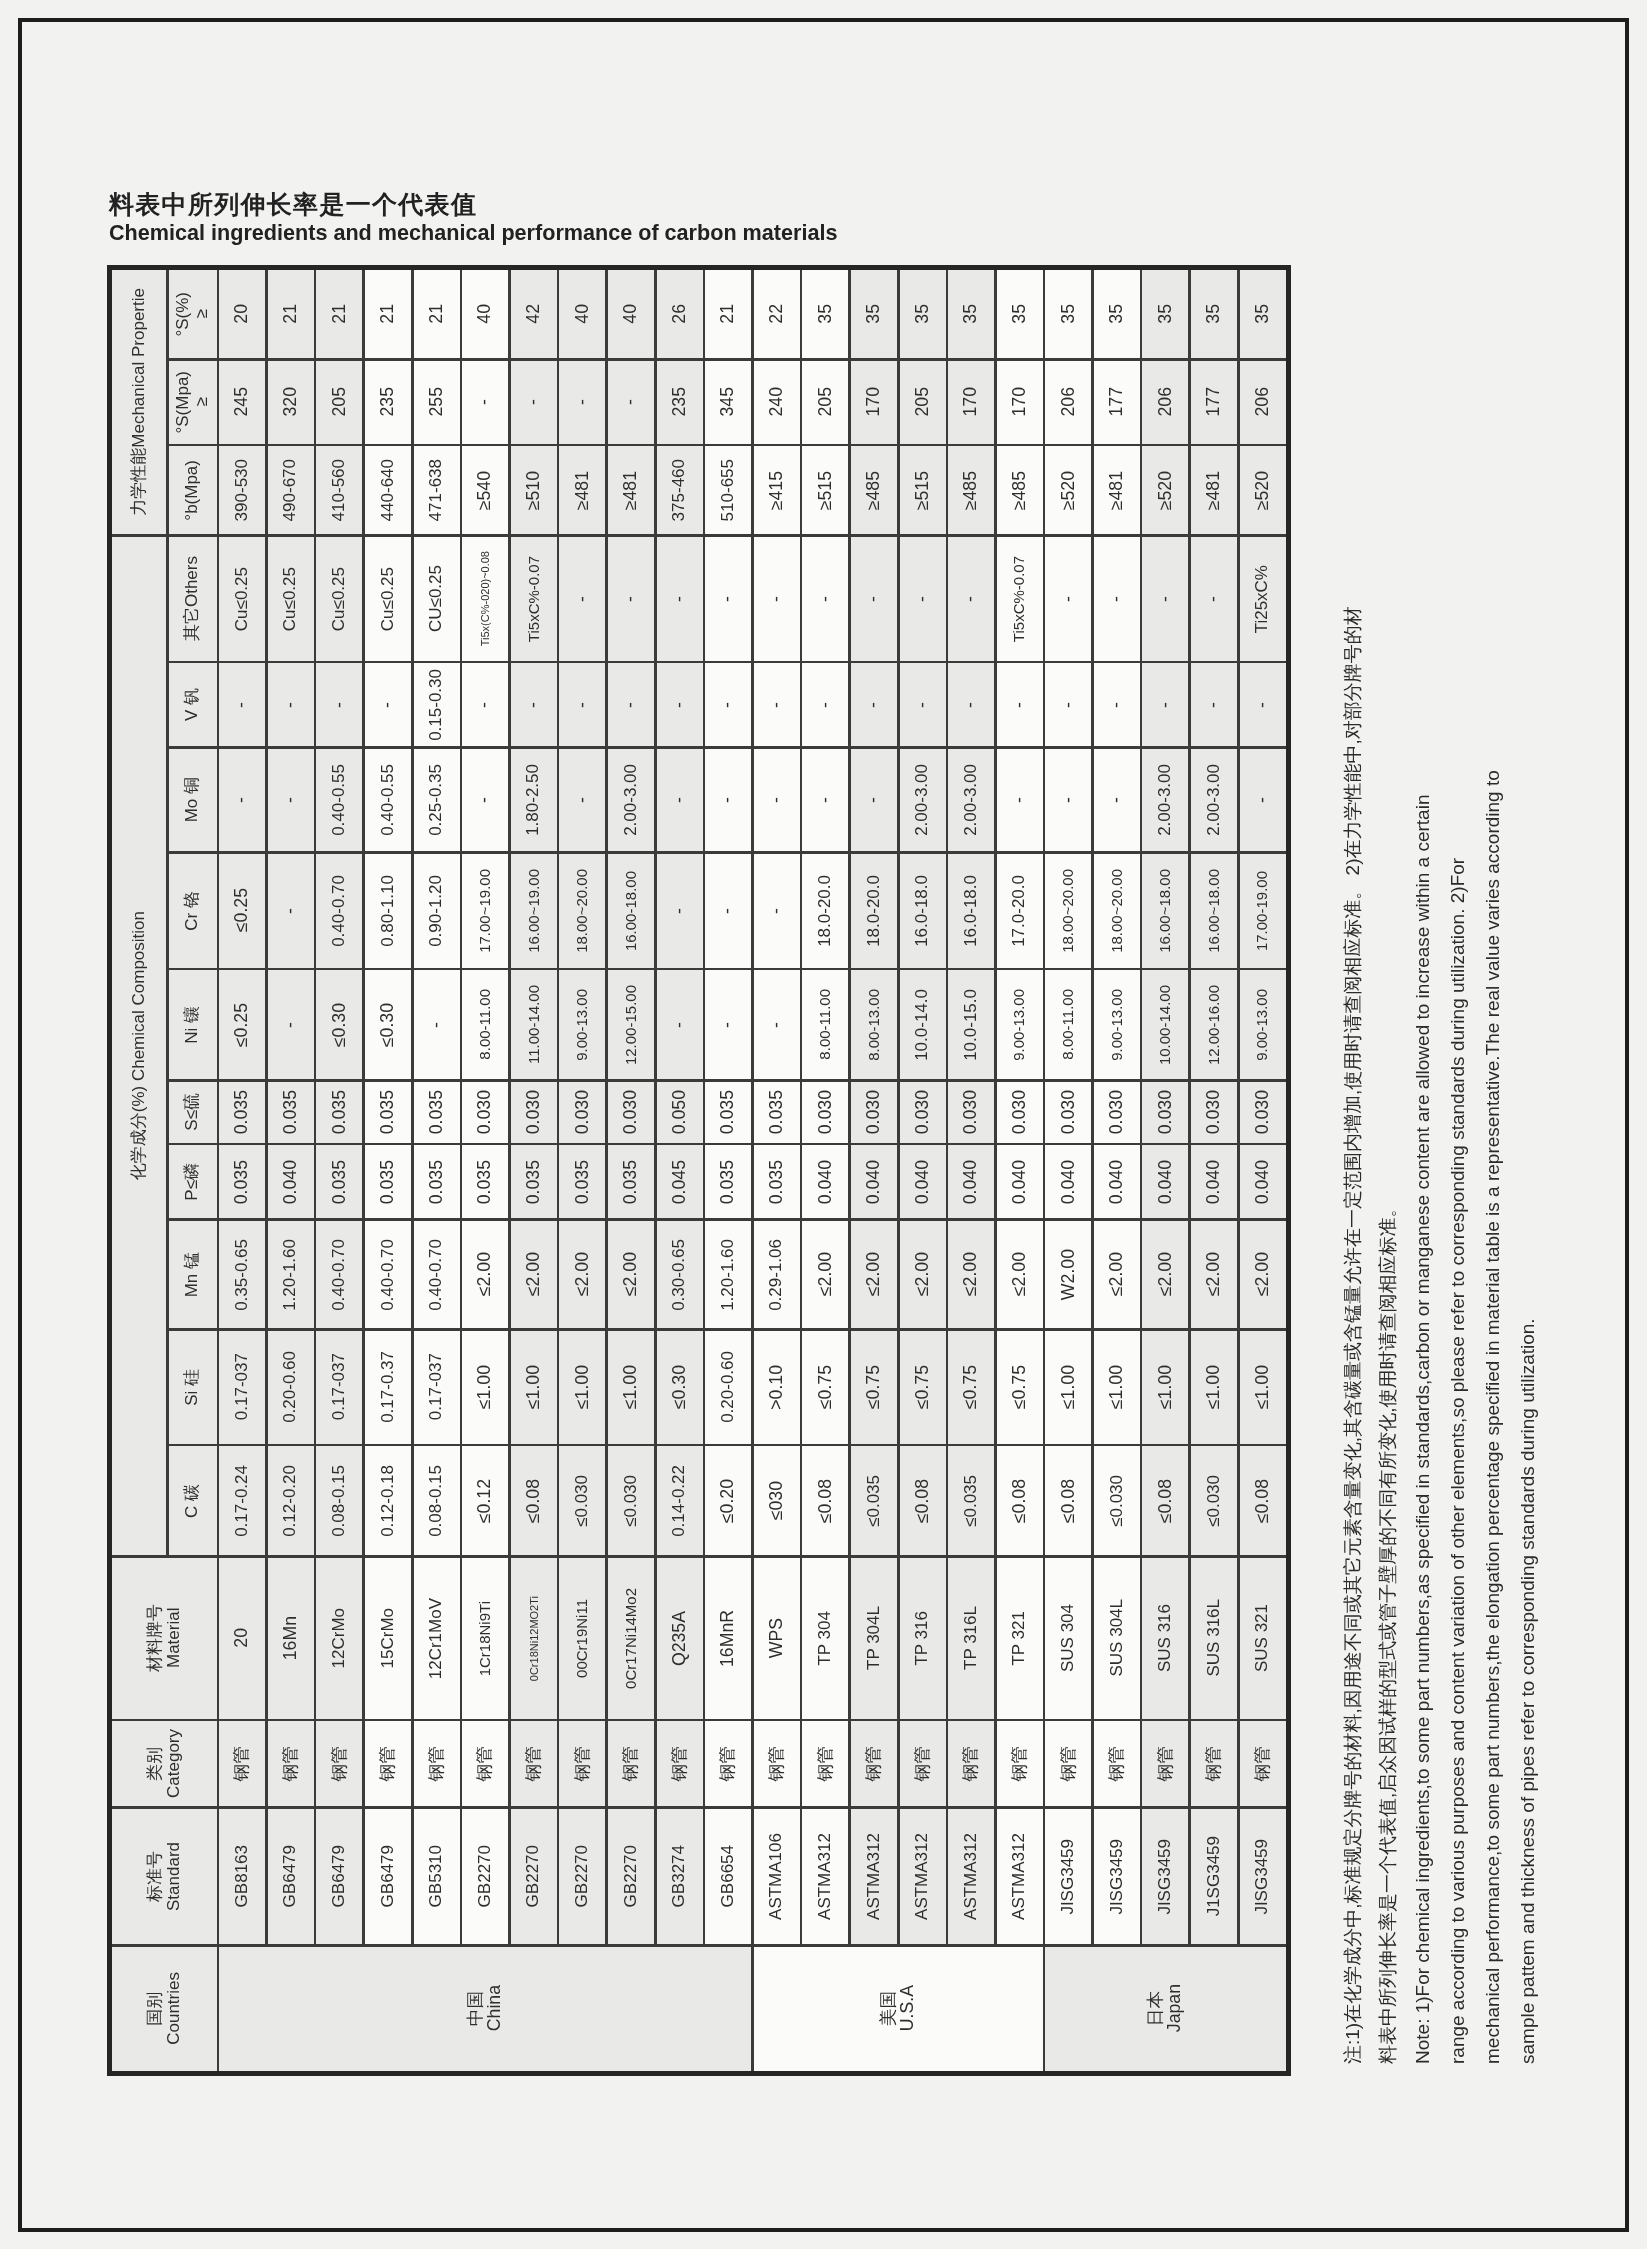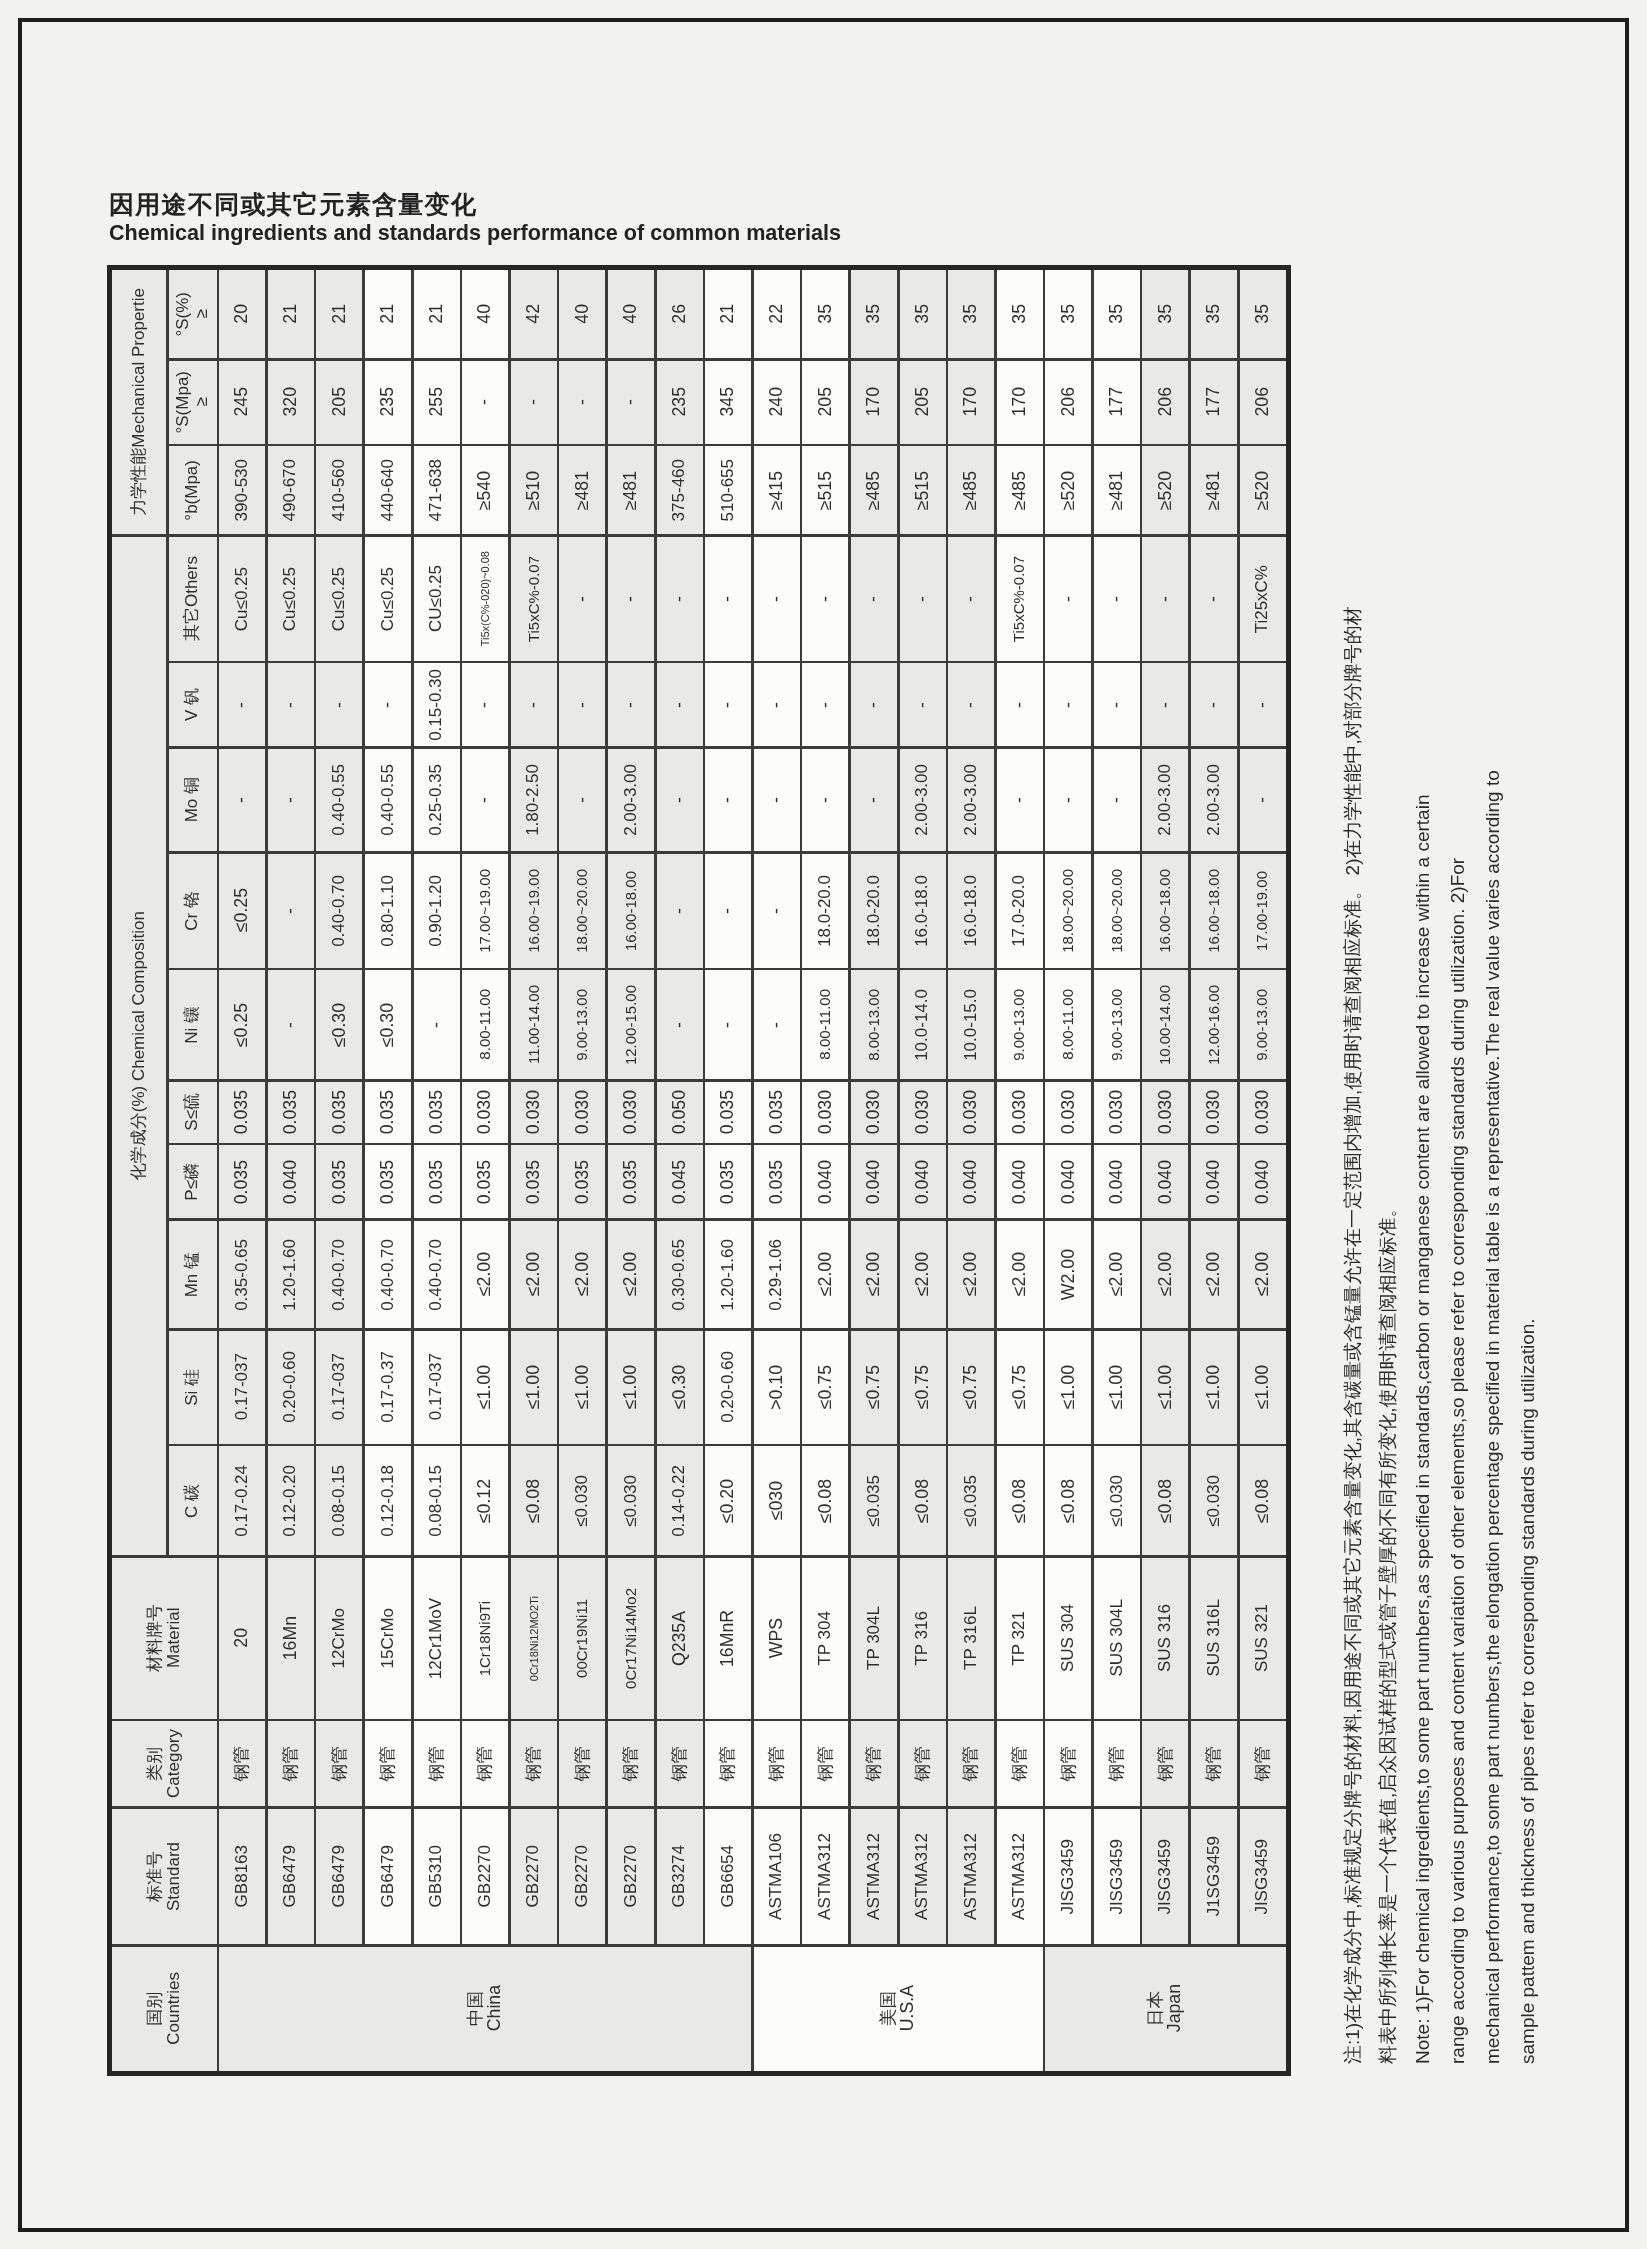--- a/index.html
+++ b/index.html
@@ -50,22 +50,22 @@
     font-size:19px;
     color:#2b2b2b;
   }
   .note .nline{line-height:35px;}
 </style>
 </head>
 <body>
 
 <div class="page-frame"></div>
 
-<div class="title-zh">因用途不同或其它元素含量变化</div>
-<div class="title-en">Chemical ingredients and standards performance of common materials</div>
+<div class="title-zh">料表中所列伸长率是一个代表值</div>
+<div class="title-en">Chemical ingredients and mechanical performance of carbon materials</div>
 
 <div class="tbl">
     <div class="cell hdr" style="grid-area: 1 / 1 / 4;">
       <span class="rot" style="font-size: 17px;">力学性能Mechanical Propertie</span>
     </div>
     <div class="cell hdr" style="grid-area: 4 / 1 / 14;">
       <span class="rot" style="font-size: 17px;">化学成分(%) Chemical Composition</span>
     </div>
     <div class="cell hdr" style="grid-area: 1 / 2;">
       <span class="rot" style="font-size: 17px;">°S(%)<br>≥</span>

